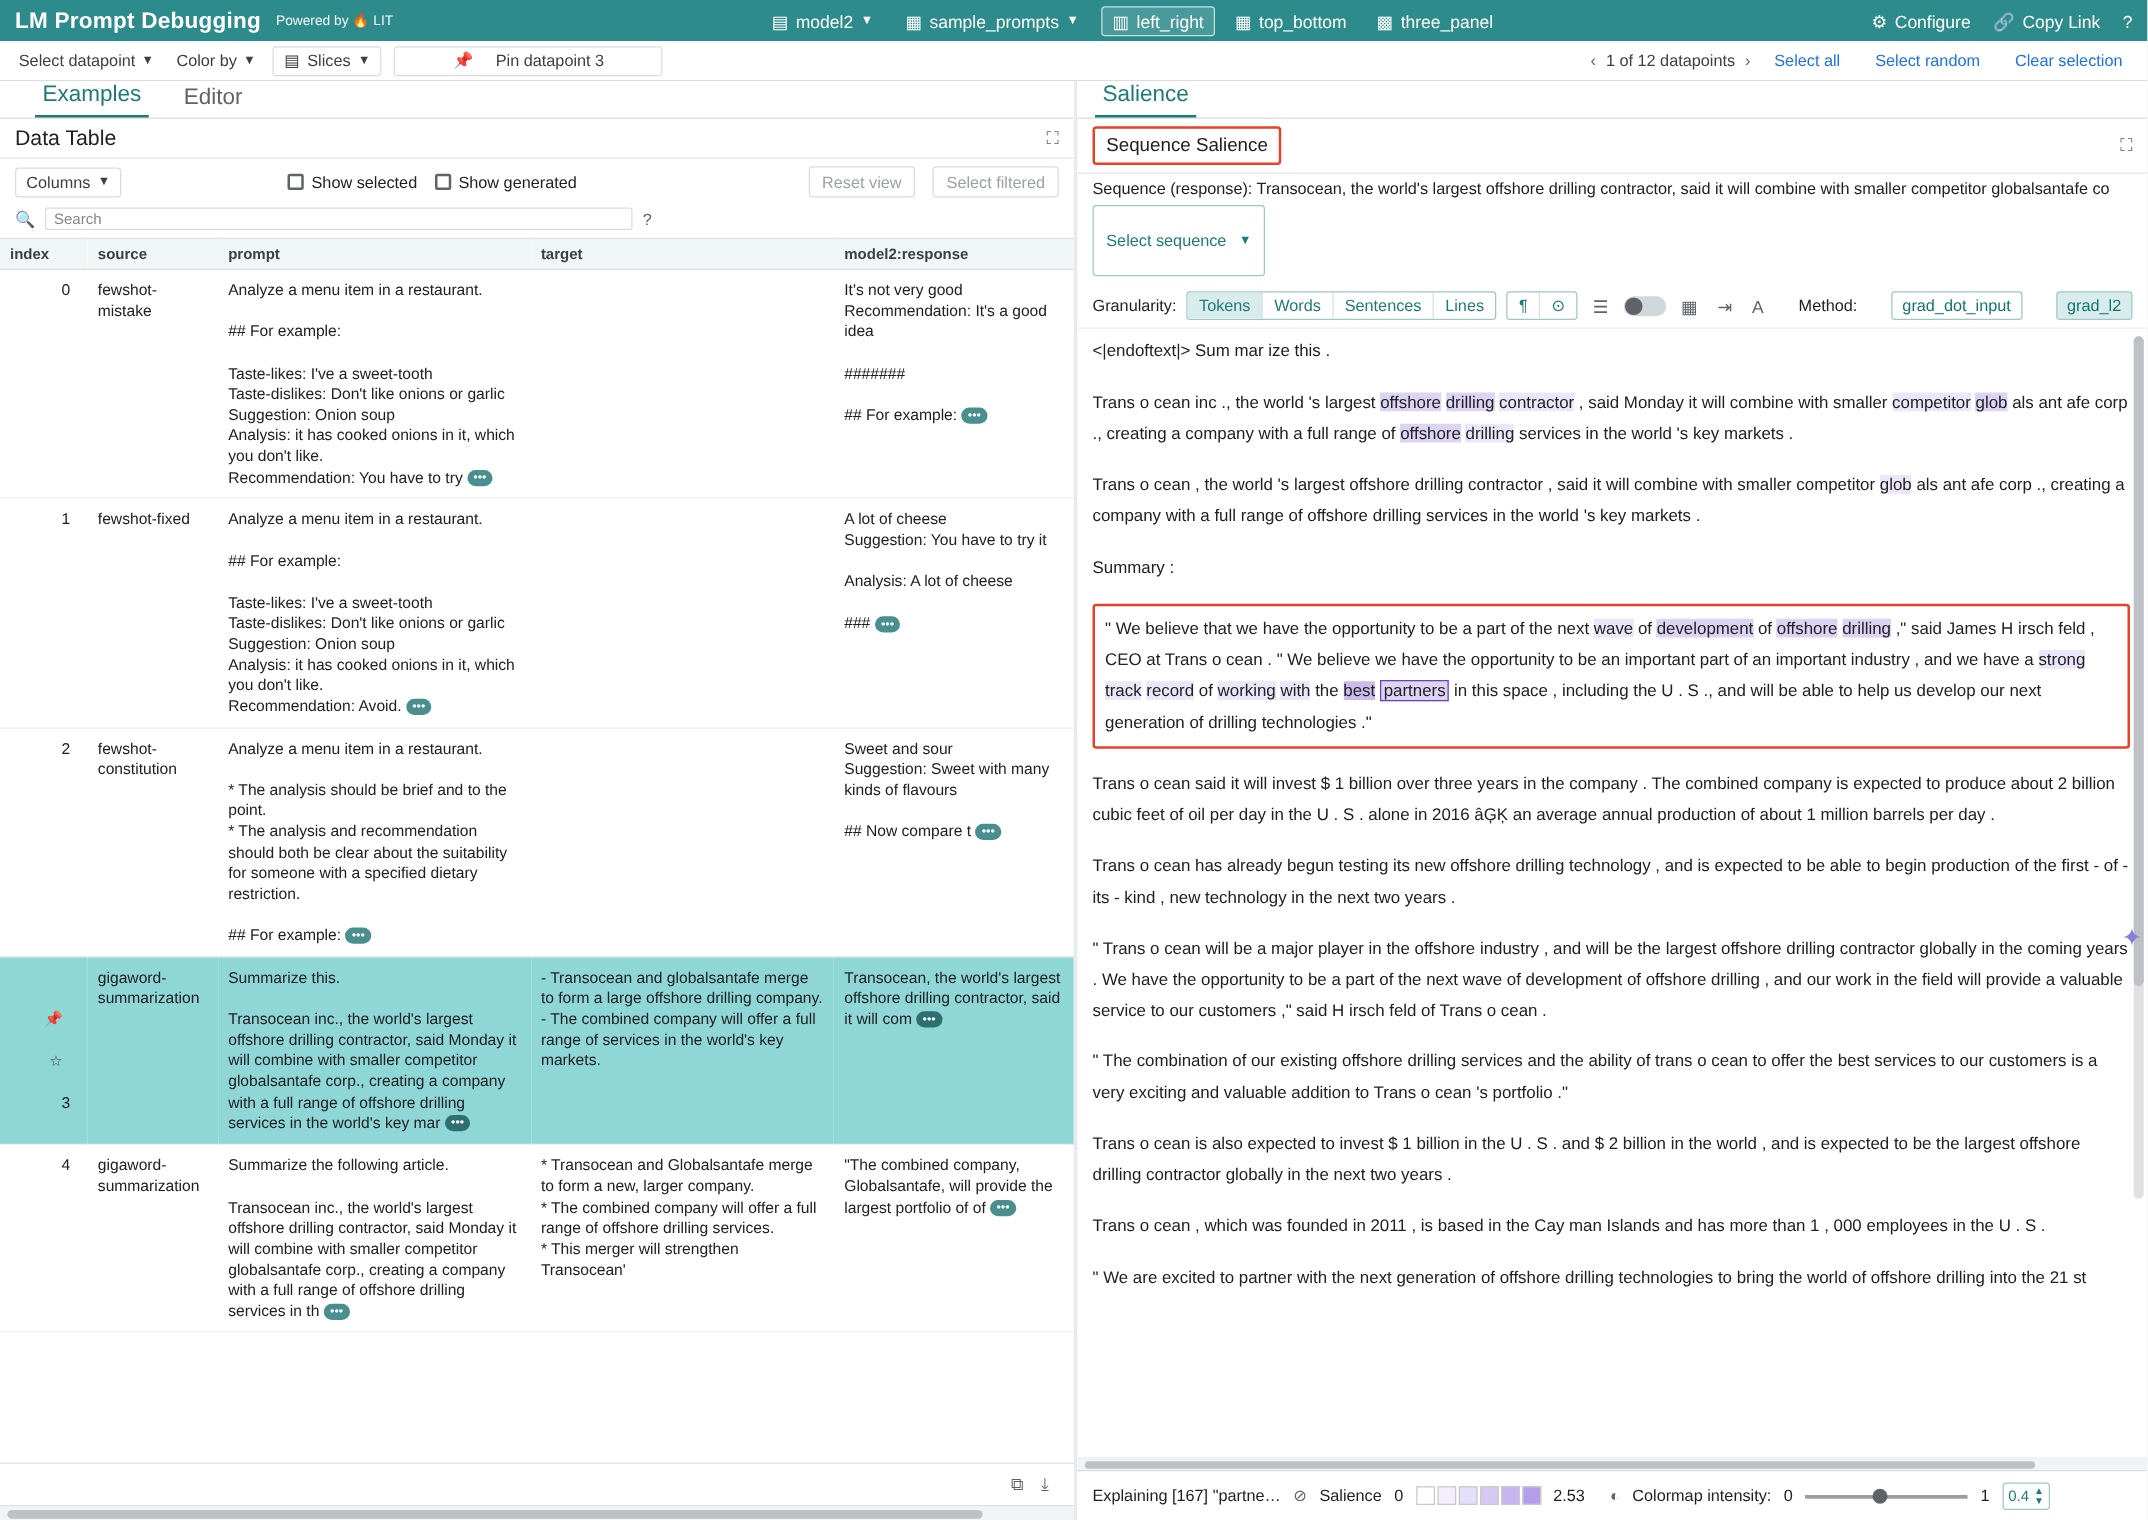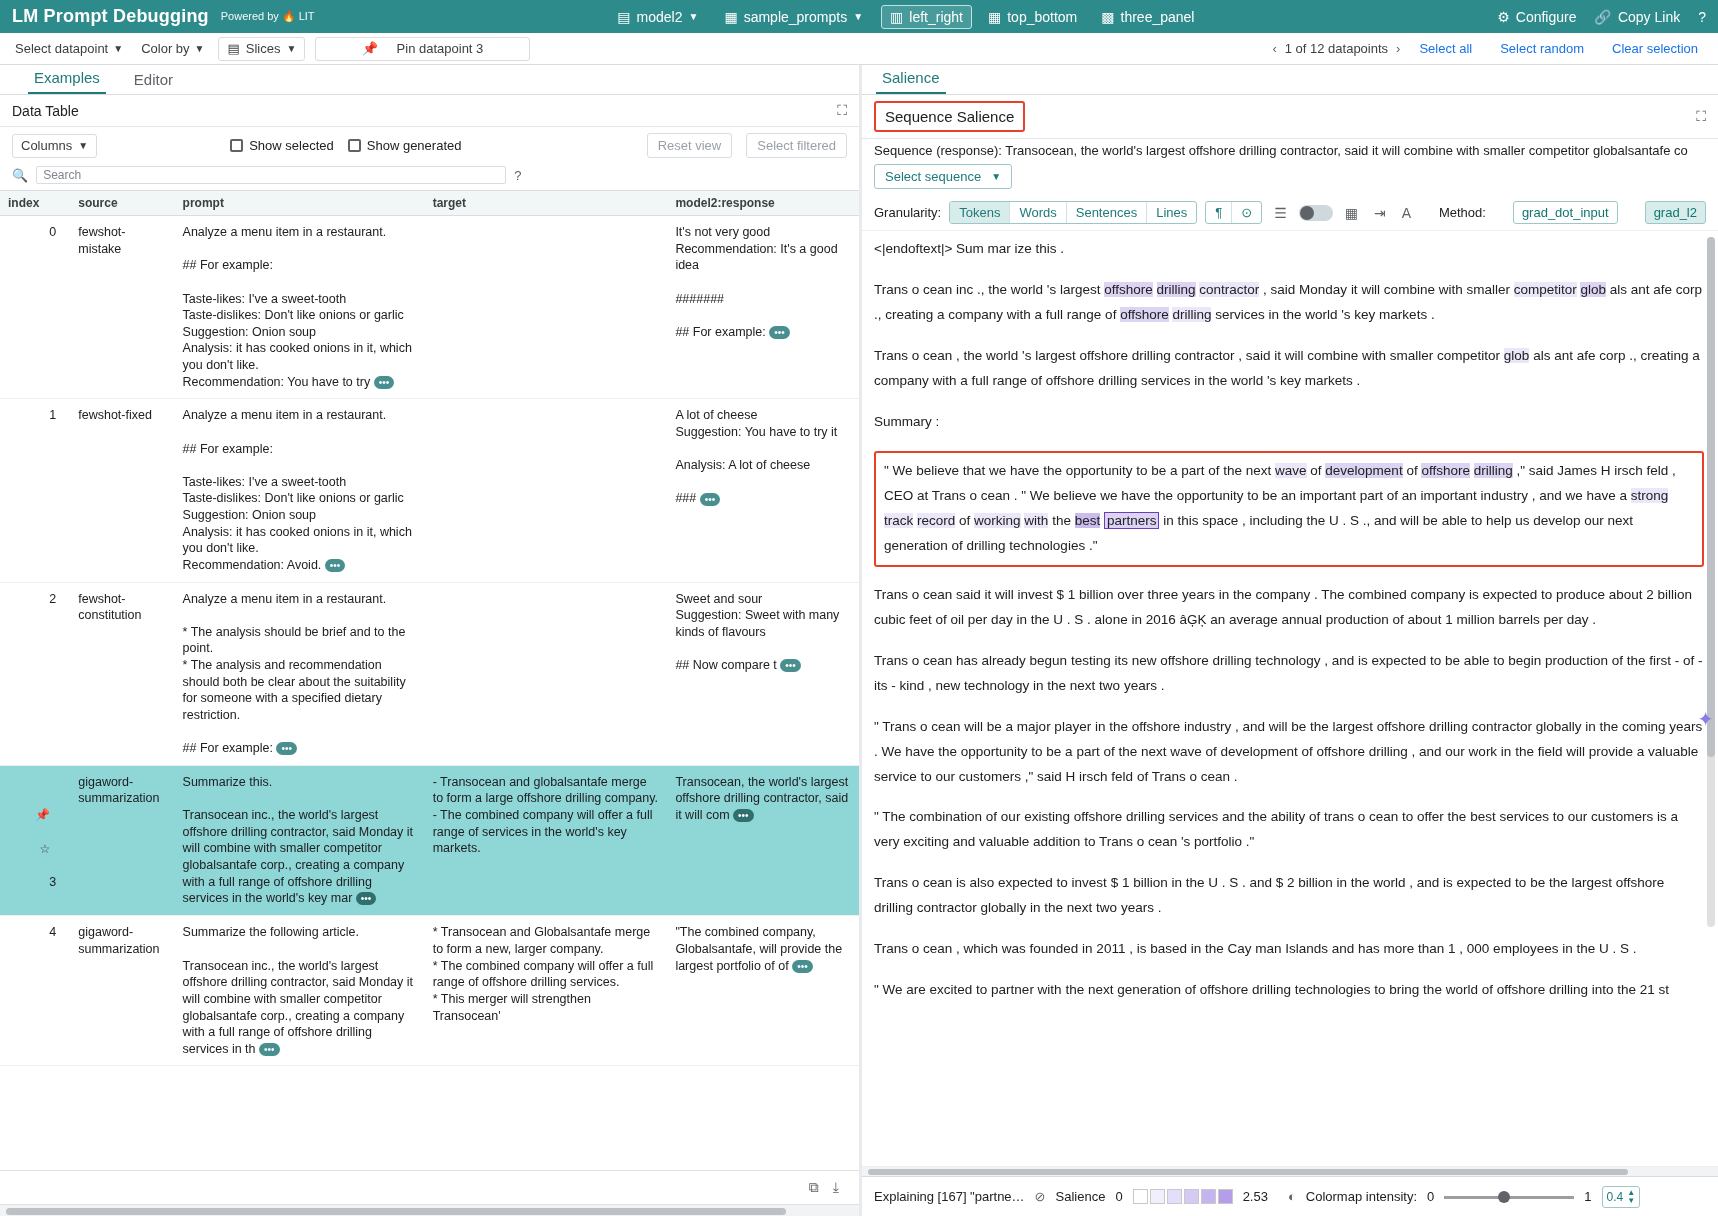--- a/index.html
+++ b/index.html
@@ -78,30 +78,30 @@
   
   .tabstrip {
     height: 30px;
     border-bottom: 1px solid #dadce0;
     display:flex; align-items:flex-end;
     padding-left: 28px;
     background:#fff;
     gap: 22px;
   }
   .tab {
-    font-size: 15px; color:#5f6368;
+    font-size: 18px; color:#5f6368;
     padding: 4px 6px 6px 6px;
   }
   .tab.active { color:#1f7a7a; border-bottom: 2px solid #1f7a7a; }
   .panel-head {
     height: 32px; display:flex; align-items:center;
     padding: 0 12px;
     border-bottom: 1px solid #e3e6e8;
   }
-  .panel-title { font-size: 14px; }
+  .panel-title { font-size: 17px; }
   .panel-head .spacer{flex:1;}
   .expand-icon { color:#5f6368; font-size:14px;}
   
   .tbl-ctrl {
     display:flex; align-items:center; gap:14px;
     padding: 6px 12px;
     font-size: 13px;
   }
   .chkrow { display:flex; align-items:center; gap:6px; }
   .chkbox { width:13px;height:13px;border:2px solid #5f6368;border-radius:2px;display:inline-block;}
@@ -164,21 +164,21 @@
     padding: 5px 9px;
     font-size: 15px;
     display:inline-block;
   }
   .seq-line { padding: 4px 12px 2px 12px; font-size: 13px; color:#202124;
     white-space:nowrap; overflow:hidden; text-overflow: clip;}
   .selseq-row { padding: 4px 12px 8px 12px; }
   .select-seq {
     display:inline-flex; align-items:center; gap:10px;
     border:1px solid #9fc6c6; color:#1f7a7a; border-radius:3px;
-    padding: 4px 10px; font-size:13px; background:#fff;
+    padding: 20px 10px; font-size:13px; background:#fff;
   }
   .granrow {
     display:flex; align-items:center; gap:8px;
     padding: 4px 12px 6px 12px; font-size:13px;justify-content:flex-end;
   }
   .seg {
     display:flex; border:1px solid #9fc6c6; border-radius:3px; overflow:hidden;
   }
   .seg > div {
     padding: 3px 9px; font-size:13px; color:#1f7a7a; border-right:1px solid #cfe3e3;

